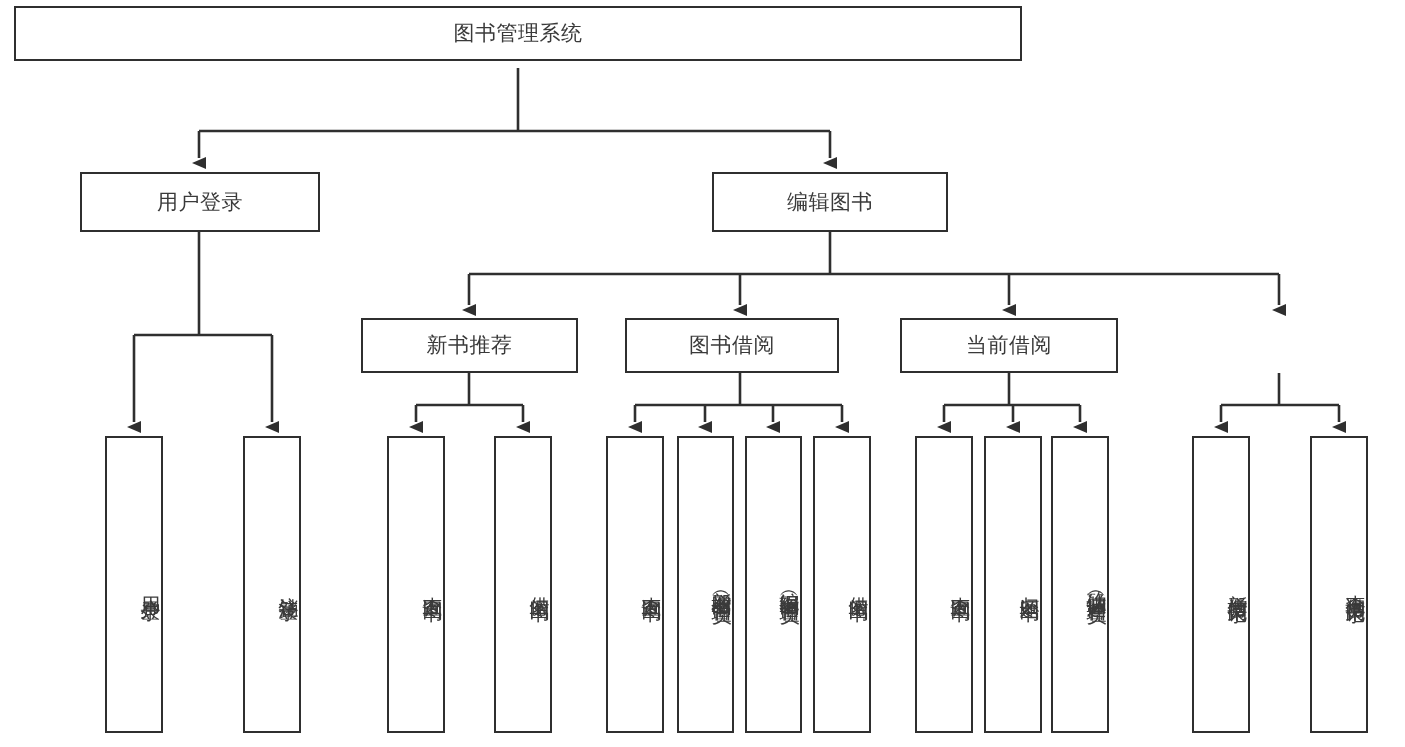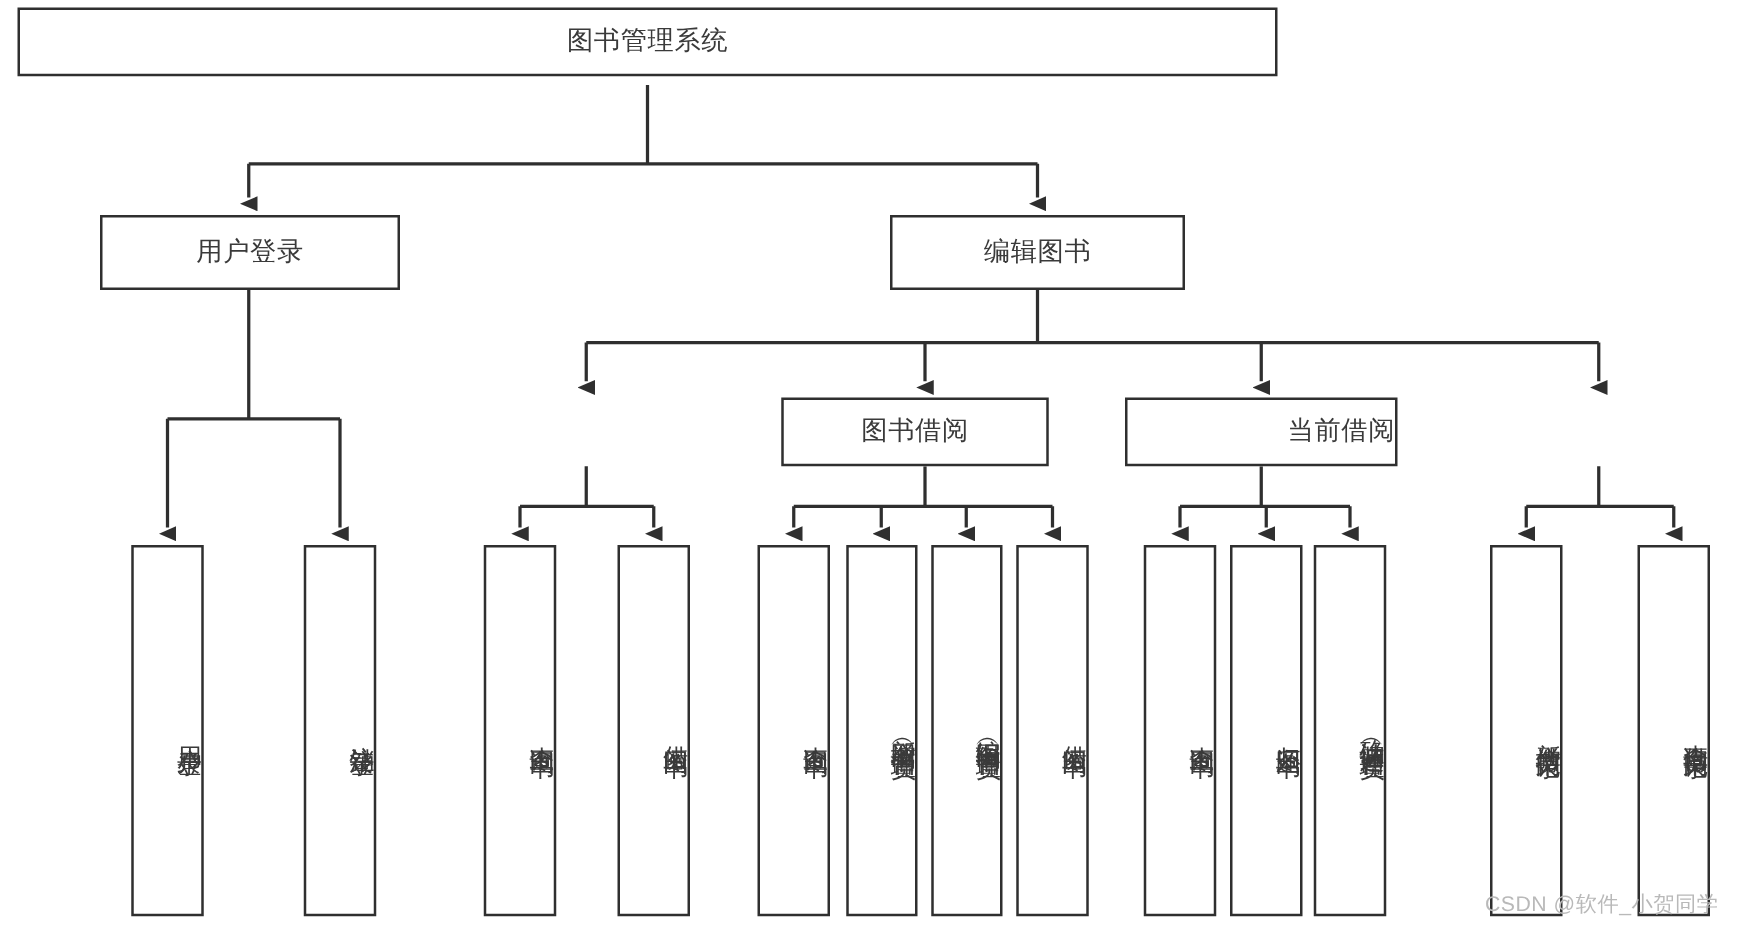--- a/index.html
+++ b/index.html
@@ -128,24 +128,27 @@
     <span>图书管理系统</span>
   </div>
 
   <div class="node horiz" style="left:80px; top:172px; width:240px; height:60px;">
     <span>用户登录</span>
   </div>
   <div class="node horiz" style="left:712px; top:172px; width:236px; height:60px;">
     <span>编辑图书</span>
   </div>
 
+  <div class="node horiz" style="left:361px; top:318px; width:217px; height:55px;">
+    <span>新书推荐</span>
+  </div>
   <div class="node horiz" style="left:625px; top:318px; width:214px; height:55px;">
     <span>图书借阅</span>
   </div>
-  <div class="node horiz" style="left:900px; top:318px; width:218px; height:55px;justify-content:flex-end;">
+  <div class="node horiz" style="left:900px; top:318px; width:218px; height:55px;">
     <span>当前借阅</span>
   </div>
 
   <div class="node vert" style="left:105px; top:436px; width:58px; height:297px;">
     <span class="vtext">用户登录</span>
   </div>
   <div class="node vert" style="left:243px; top:436px; width:58px; height:297px;">
     <span class="vtext">注销登录</span>
   </div>
 
@@ -179,15 +182,14 @@
     <span class="vtext">确认归还（管理员）</span>
   </div>
 
   <div class="node vert" style="left:1192px; top:436px; width:58px; height:297px;">
     <span class="vtext">新增借阅记录</span>
   </div>
   <div class="node vert" style="left:1310px; top:436px; width:58px; height:297px;">
     <span class="vtext">查询借阅记录</span>
   </div>
 
-  <div class="watermark">CSDN @软件_小贺同学</div>
 
 </div>
 
 </body></html>

